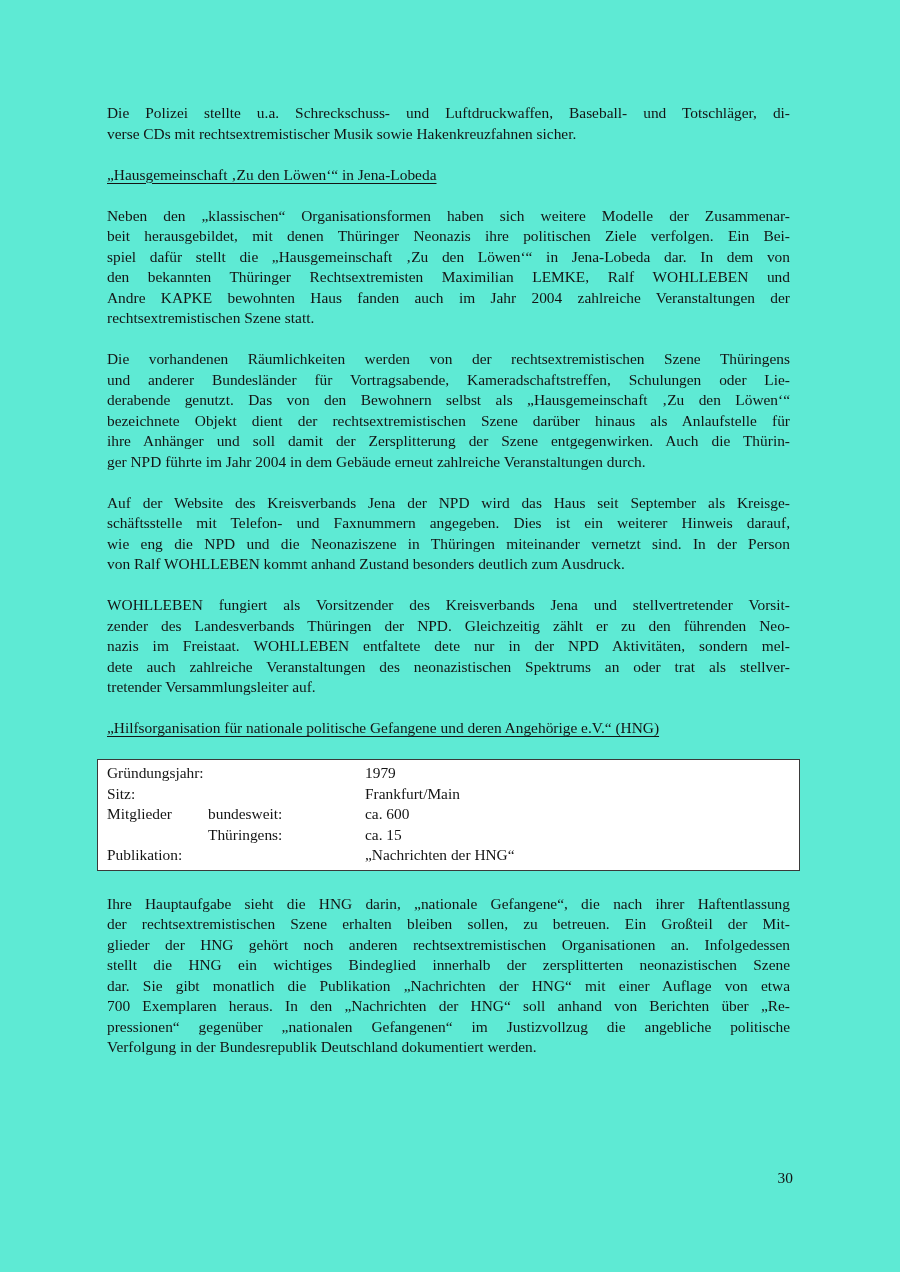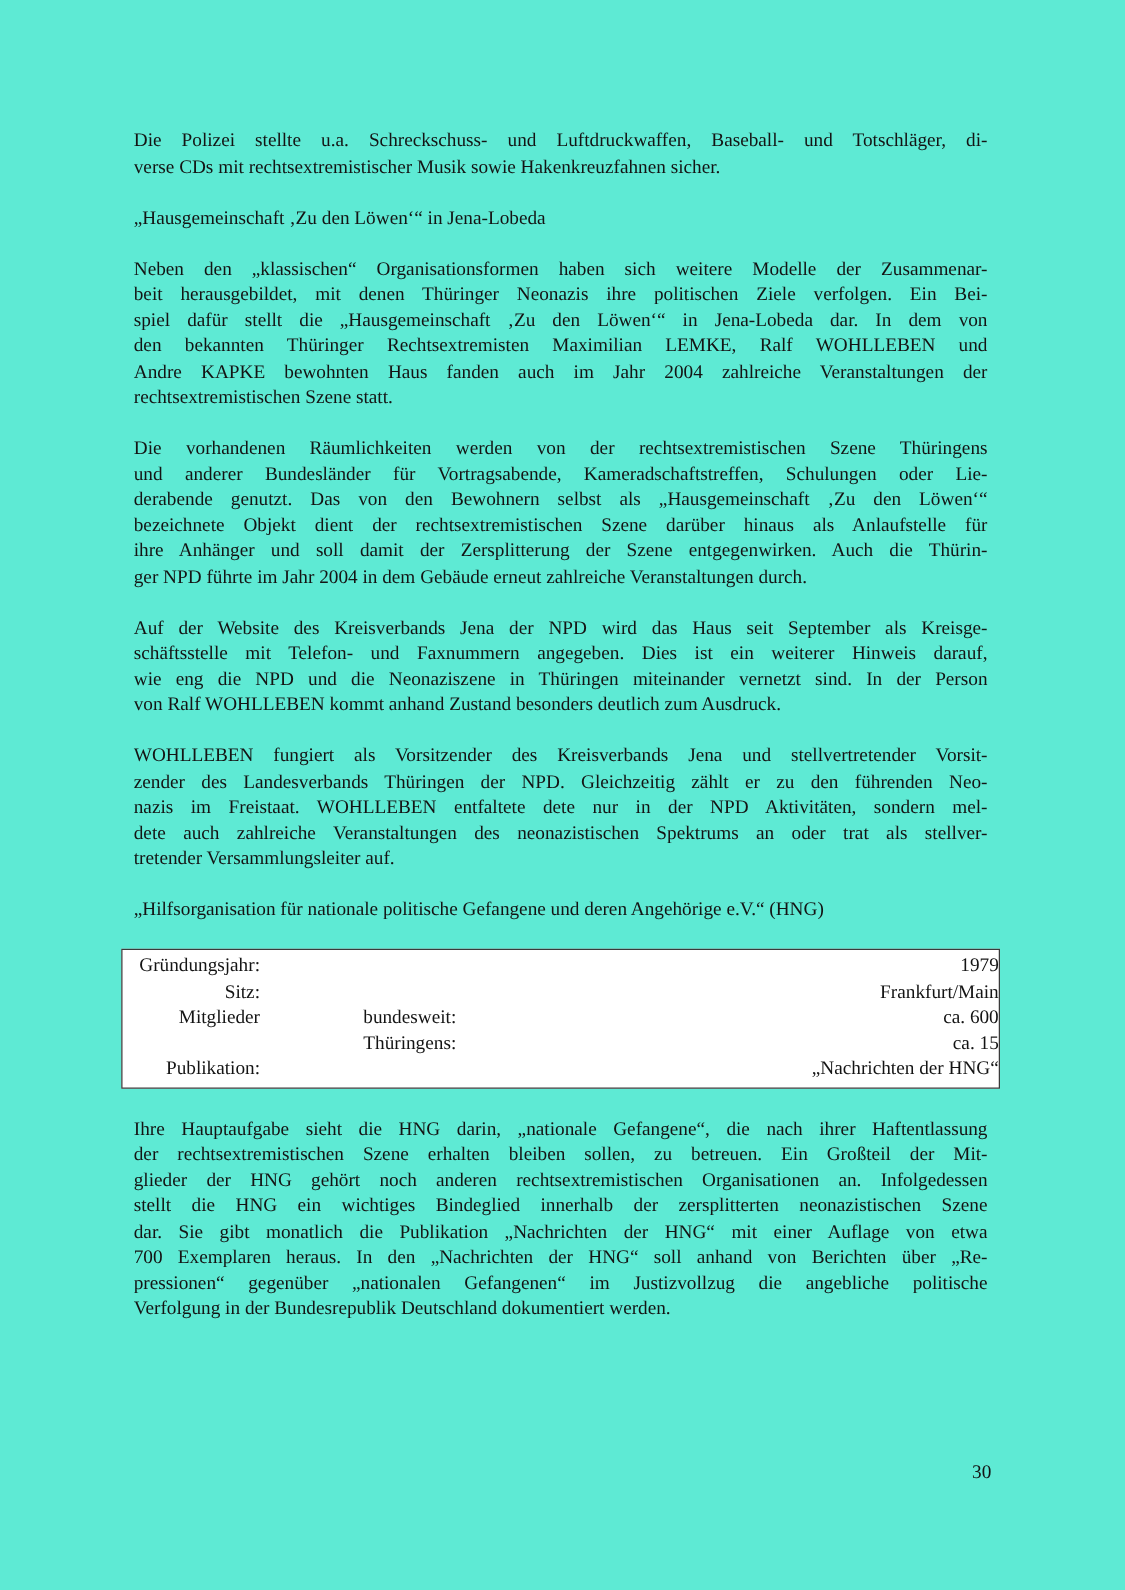--- a/index.html
+++ b/index.html
@@ -25,35 +25,35 @@
   .paragraph { margin-bottom: 20.5px; }
   .line {
     text-align: justify;
     text-align-last: justify;
     overflow: hidden;
     white-space: normal;
   }
   .line.last { text-align-last: left; }
   .heading {
     margin-bottom: 20.5px;
+    text-decoration: underline;
     text-decoration-thickness: 1px;
     text-underline-offset: 3px;
   }
   .infobox {
     width: 703px;
     margin: 10px 0 23px -10px;
     border: 1.5px solid #3a3a3a;
     padding: 3px 0 4px 9px;
     background: #ffffff;
   }
   .infobox-row {
     display: grid;
     grid-template-columns: 101px 157px 1fr;
     line-height: 20.5px;
-    text-align: right;
   }
   .cell { white-space: nowrap; }
   .page-number {
     position: absolute;
     top: 1168px;
     left: 0;
     width: 793px;
     text-align: right;
     font-size: 15.4px;
     line-height: 20px;

